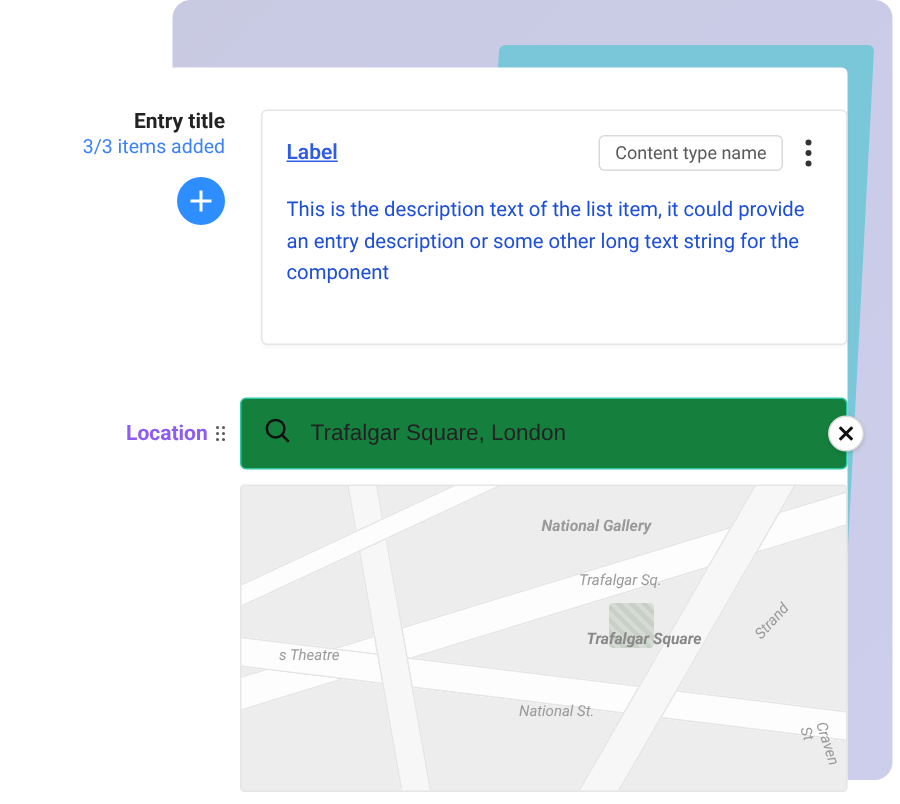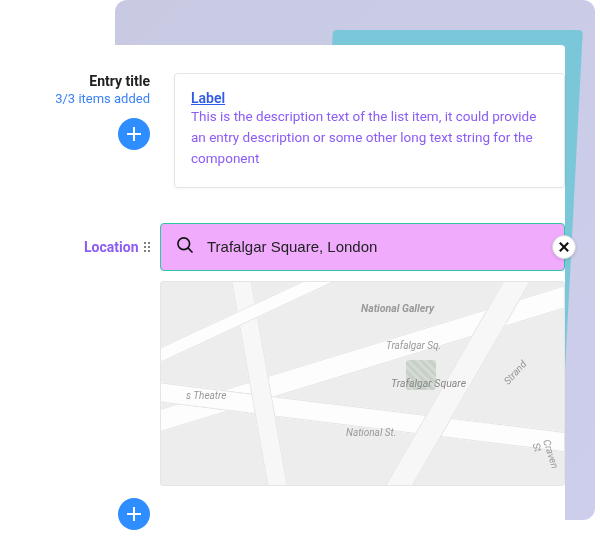--- a/index.html
+++ b/index.html
@@ -71,21 +71,21 @@
       background: #2f8eff;
       display: flex; align-items: center; justify-content: center;
       margin-top: 12px;
     }
     .add-btn svg { width: 16px; height: 16px; fill: #fff; }
 
     .entry-card {
       flex: 1;
       border: 1px solid #e5e5e5;
       border-radius: 4px;
-      padding: 16px 16px 18px 16px;
+      padding: 16px 16px 36px 16px;
       position: relative;
       margin-right: 0;
       box-shadow: 0 1px 3px rgba(0,0,0,0.04);
       background: #fff;
     }
     .entry-card-top {
       display: flex;
       align-items: center;
       justify-content: space-between;
     }
@@ -104,23 +104,23 @@
       color: #595959;
       background: #fff;
     }
     .kebab {
       width: 18px; height: 24px;
       display: flex; flex-direction: column; align-items: center; justify-content: center;
       gap: 3px;
     }
     .kebab span { width: 4px; height: 4px; border-radius: 50%; background: #333; }
     .entry-desc {
-      margin-top: 0;
+      margin-top: 16px;
       font-size: 13.5px;
-      color: #8b5cf6;
+      color: #1d4ed8;
       line-height: 1.55;
     }
 
     
     .location-row {
       display: flex;
       align-items: flex-start;
       gap: 10px;
       margin-top: 35px;
     }
@@ -142,21 +142,21 @@
     .drag-icon-dot { width: 2.5px; height: 2.5px; background: #555; border-radius: 50%; }
 
     .search-wrap {
       flex: 1;
       position: relative;
       margin-right: 0;
     }
     .search-input-wrap {
       display: flex; align-items: center;
       height: 48px;
-      background: #f0abfc;
+      background: #15803d;
       border: 1.5px solid #2fc8a4;
       border-radius: 4px;
       padding: 0 38px 0 14px;
       gap: 12px;
       position: relative;
     }
     .search-icon svg { width: 20px; height: 20px; stroke: #111; stroke-width: 2; fill: none; }
     .search-input {
       border: none; outline: none; background: transparent;
       font-size: 15px; color: #222; flex: 1;
@@ -193,21 +193,21 @@
     .r2 { left: -40px; top: 130px; width: 560px; height: 20px; transform: rotate(7deg); }
     .r3 { left: 280px; top: -40px; width: 24px; height: 300px; transform: rotate(30deg); background: #f7f7f7;}
     .r4 { left: 90px; top: -40px; width: 20px; height: 300px; transform: rotate(-10deg); background:#f7f7f7;}
     .r5 { left: -30px; top: 10px; width: 300px; height: 14px; transform: rotate(-25deg); }
     .map-text {
       position: absolute;
       font-size: 10px; color: #999; font-style: italic;
     }
     .mt1 { left: 200px; top: 20px; font-size: 10.5px; font-weight: bold; }
     .mt2 { left: 225px; top: 58px; }
-    .mt3 { left: 230px; top: 95px; font-weight: 400; color: #888; font-size: 10.5px;}
+    .mt3 { left: 230px; top: 95px; font-weight: 700; color: #888; font-size: 10.5px;}
     .mt4 { left: 185px; top: 145px; }
     .mt5 { left: 340px; top: 85px; transform: rotate(-48deg); }
     .mt6 { left: 368px; top: 165px; transform: rotate(72deg); }
     .mt7 { left: 25px; top: 108px; }
 
     .map-marker {
       position: absolute;
       left: 245px; top: 78px;
       width: 30px; height: 30px;
       border-radius: 3px;
@@ -238,20 +238,28 @@
       <div class="add-btn">
         <svg viewBox="0 0 16 16">
             <path d="M7 1h2v6h6v2H9v6H7V9H1V7h6z"></path>
           </svg>
       </div>
     </div>
 
     <div class="entry-card">
       <div class="entry-card-top">
         <a class="label-link">Label</a>
+        <div class="right-cluster">
+          <div class="content-type-chip">Content type name</div>
+          <div class="kebab">
+            <span></span>
+            <span></span>
+            <span></span>
+          </div>
+        </div>
       </div>
       <div class="entry-desc">This is the description text of the list item, it could provide an entry description or some other long text string for the component</div>
     </div>
   </div>
 
   <div class="location-row">
     <div class="location-meta">
       <div class="location-label">
         <span>Location</span>
         <div class="drag-icon">

